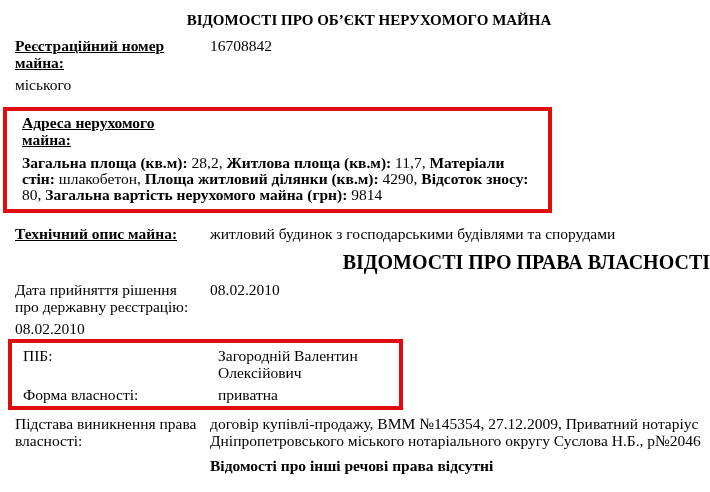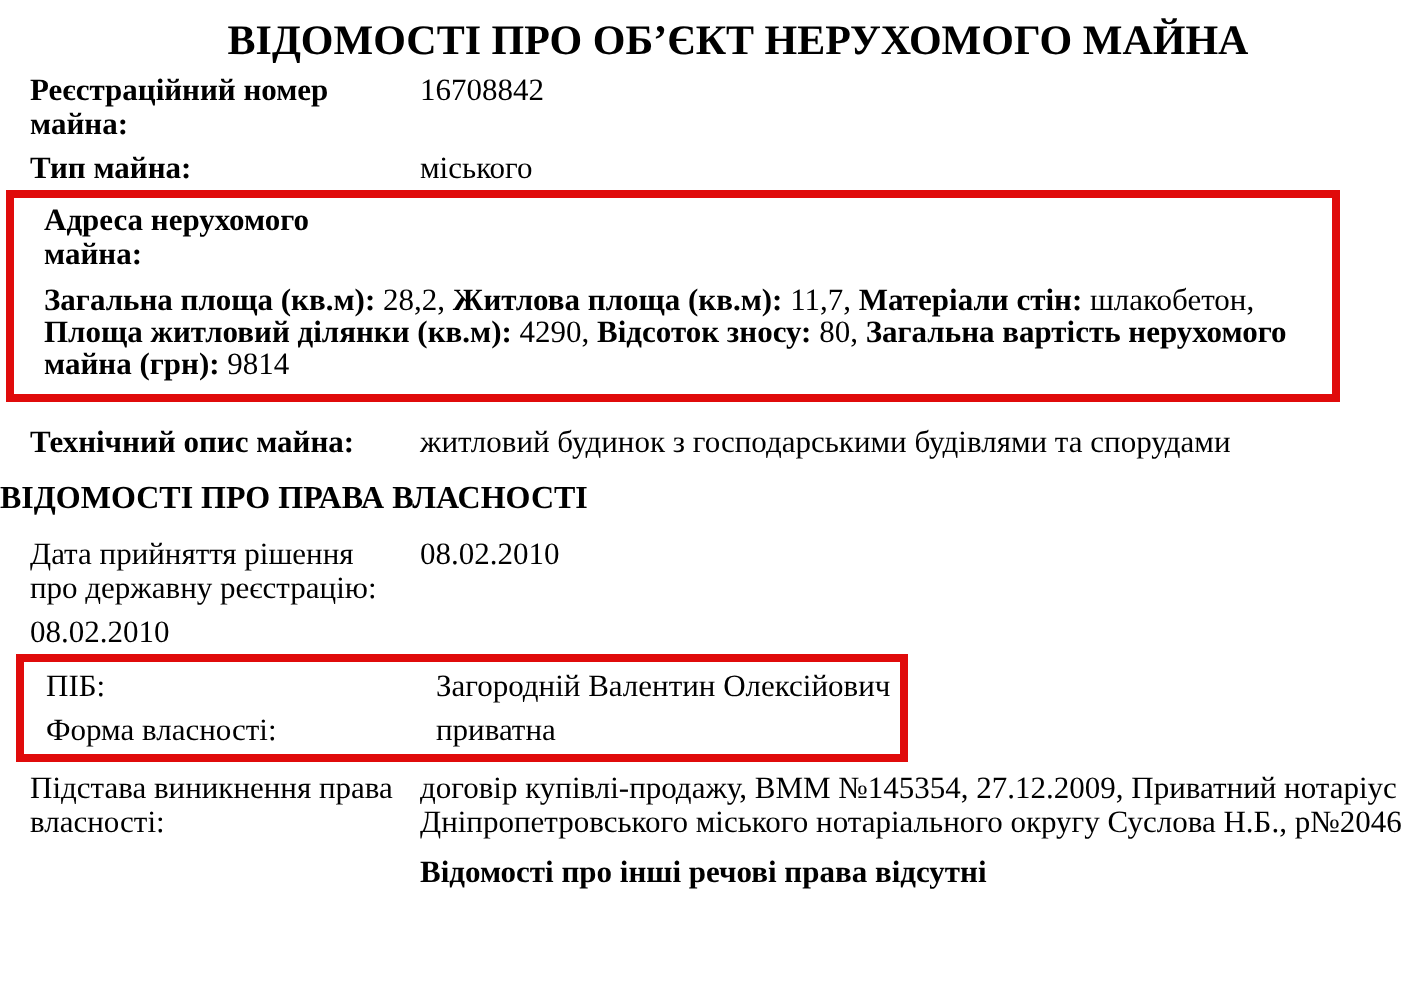--- a/index.html
+++ b/index.html
@@ -14,74 +14,74 @@
     font-size: 15.5px;
     line-height: 17px;
     color: #000000;
     overflow: hidden;
     box-sizing: border-box;
     padding-top: 11px;
   }
   .doc-title {
     text-align: center;
     font-weight: bold;
-    font-size: 21px;
+    font-size: 15px;
     line-height: 18px;
     margin: 0 0 8px 0;
     padding-left: 28px;
   }
   .section-title {
-    text-align: left;
+    text-align: right;
     font-weight: bold;
-    font-size: 16px;
+    font-size: 20px;
     line-height: 18px;
     margin: 11px 0 0 0;
   }
   .row {
     display: flex;
     align-items: flex-start;
     padding-left: 15px;
     margin-top: 5px;
   }
   .row .label {
     width: 195px;
     flex: 0 0 195px;
     box-sizing: border-box;
     padding-right: 10px;
   }
-  .row .label.bold { font-weight: bold; }
+  .row .label.bold { font-weight: bold; text-decoration: underline; }
   .row .value {
     flex: 1 1 auto;
     max-width: 505px;
   }
   .highlight-box {
     border-style: solid;
     border-width: 4px;
     box-sizing: border-box;
   }
   #box-address {
     margin-left: 3px;
-    width: 667px;
-    margin-top: 2px;
+    width: 549px;
+    margin-top: 14px;
     padding: 3px 8px 6px 8px;
   }
   #box-address .row {
     padding-left: 7px;
     margin-top: 0;
   }
   #box-address .row .value { max-width: 450px; }
   .attr-paragraph {
     margin: 7px 0 0 7px;
     line-height: 16px;
   }
   .attr-paragraph b { font-weight: bold; text-align: right; }
   #box-owner {
     margin-left: 8px;
     margin-top: 2px;
-    width: 446px;
+    width: 395px;
     padding: 2px 0 3px 0;
   }
   #box-owner .row {
     padding-left: 11px;
     margin-top: 5px;
   }
   #box-owner .row:first-child { margin-top: 2px; }
   #box-owner .row .label { width: 195px; flex: 0 0 195px; }
   .redaction {
     display: inline-block;
@@ -104,21 +104,20 @@
 <body>
 
 <div class="doc-title">ВІДОМОСТІ ПРО ОБ’ЄКТ НЕРУХОМОГО МАЙНА</div>
 
 <div class="row">
   <div class="label bold">Реєстраційний номер майна:</div>
   <div class="value">16708842</div>
 </div>
 
 <div class="row">
-  <div class="label bold">Тип майна:</div>
   <div class="value">міського</div>
 </div>
 
 <div class="highlight-box" id="box-address" style="border-color: rgb(224, 11, 11);">
   <div class="row">
     <div class="label bold">Адреса нерухомого майна:</div>
   </div>
   <div class="attr-paragraph">
     <b>Загальна площа (кв.м):</b>
     <span>28,2,</span>

